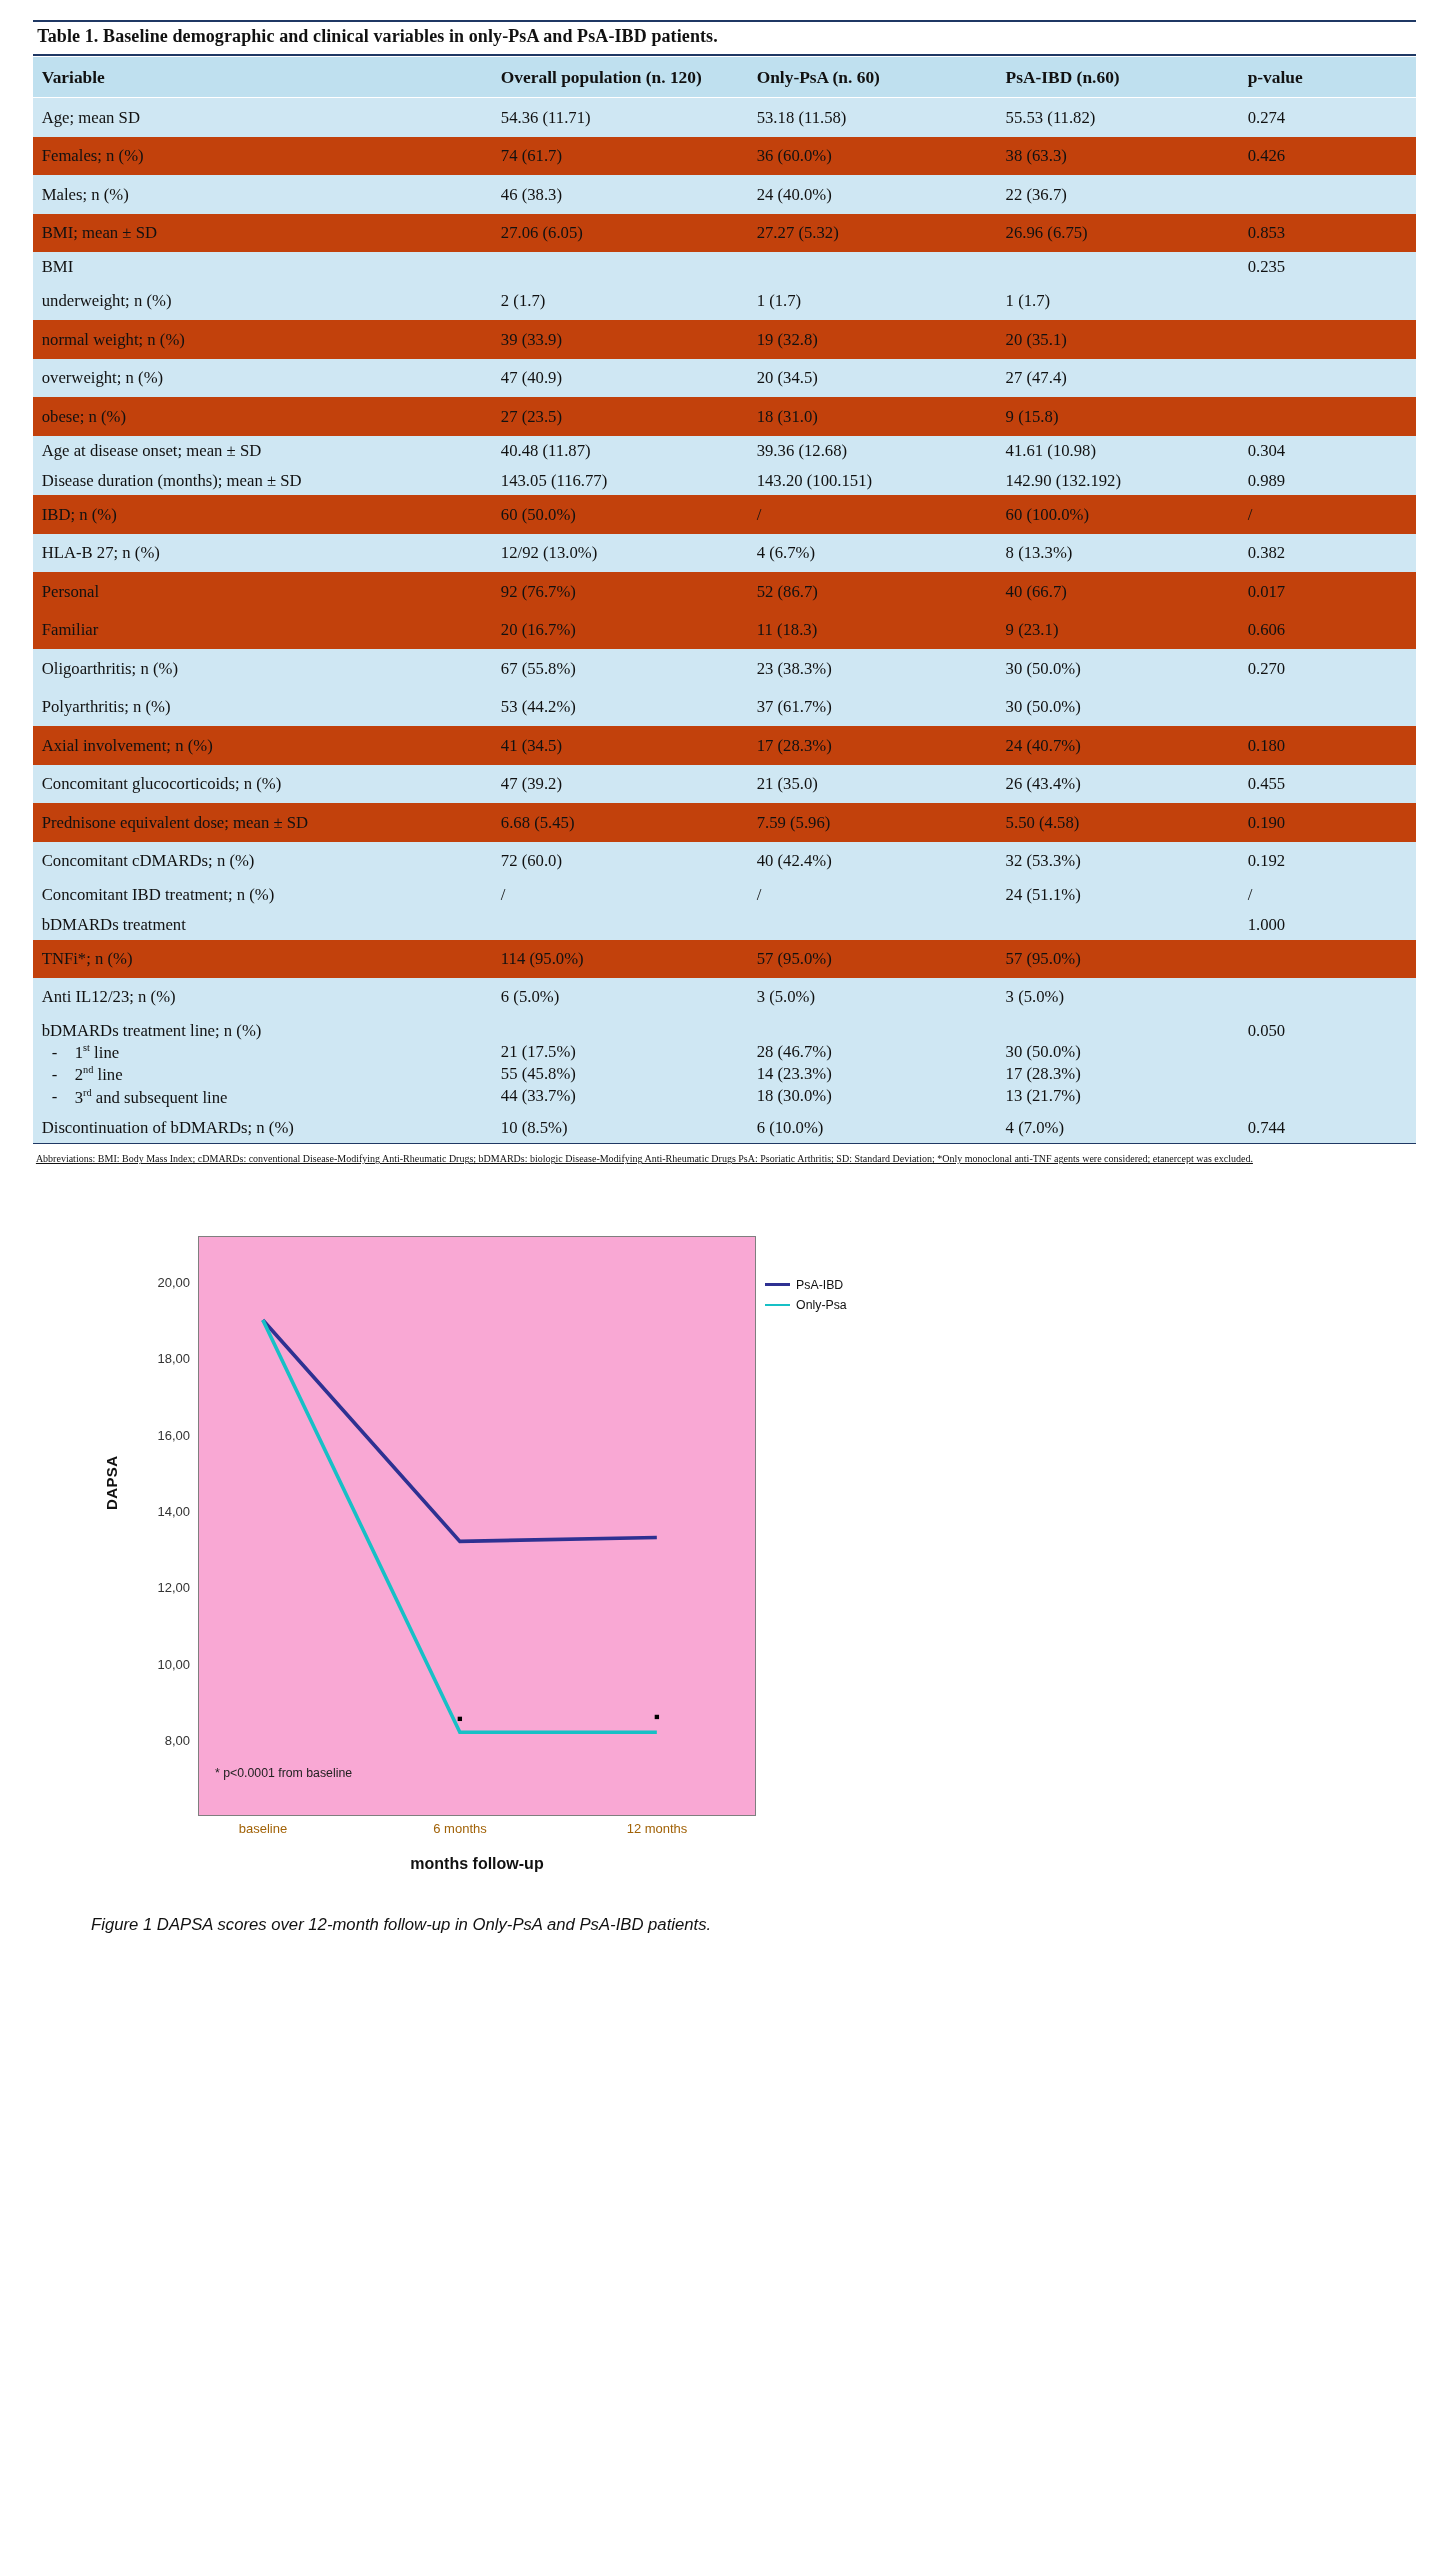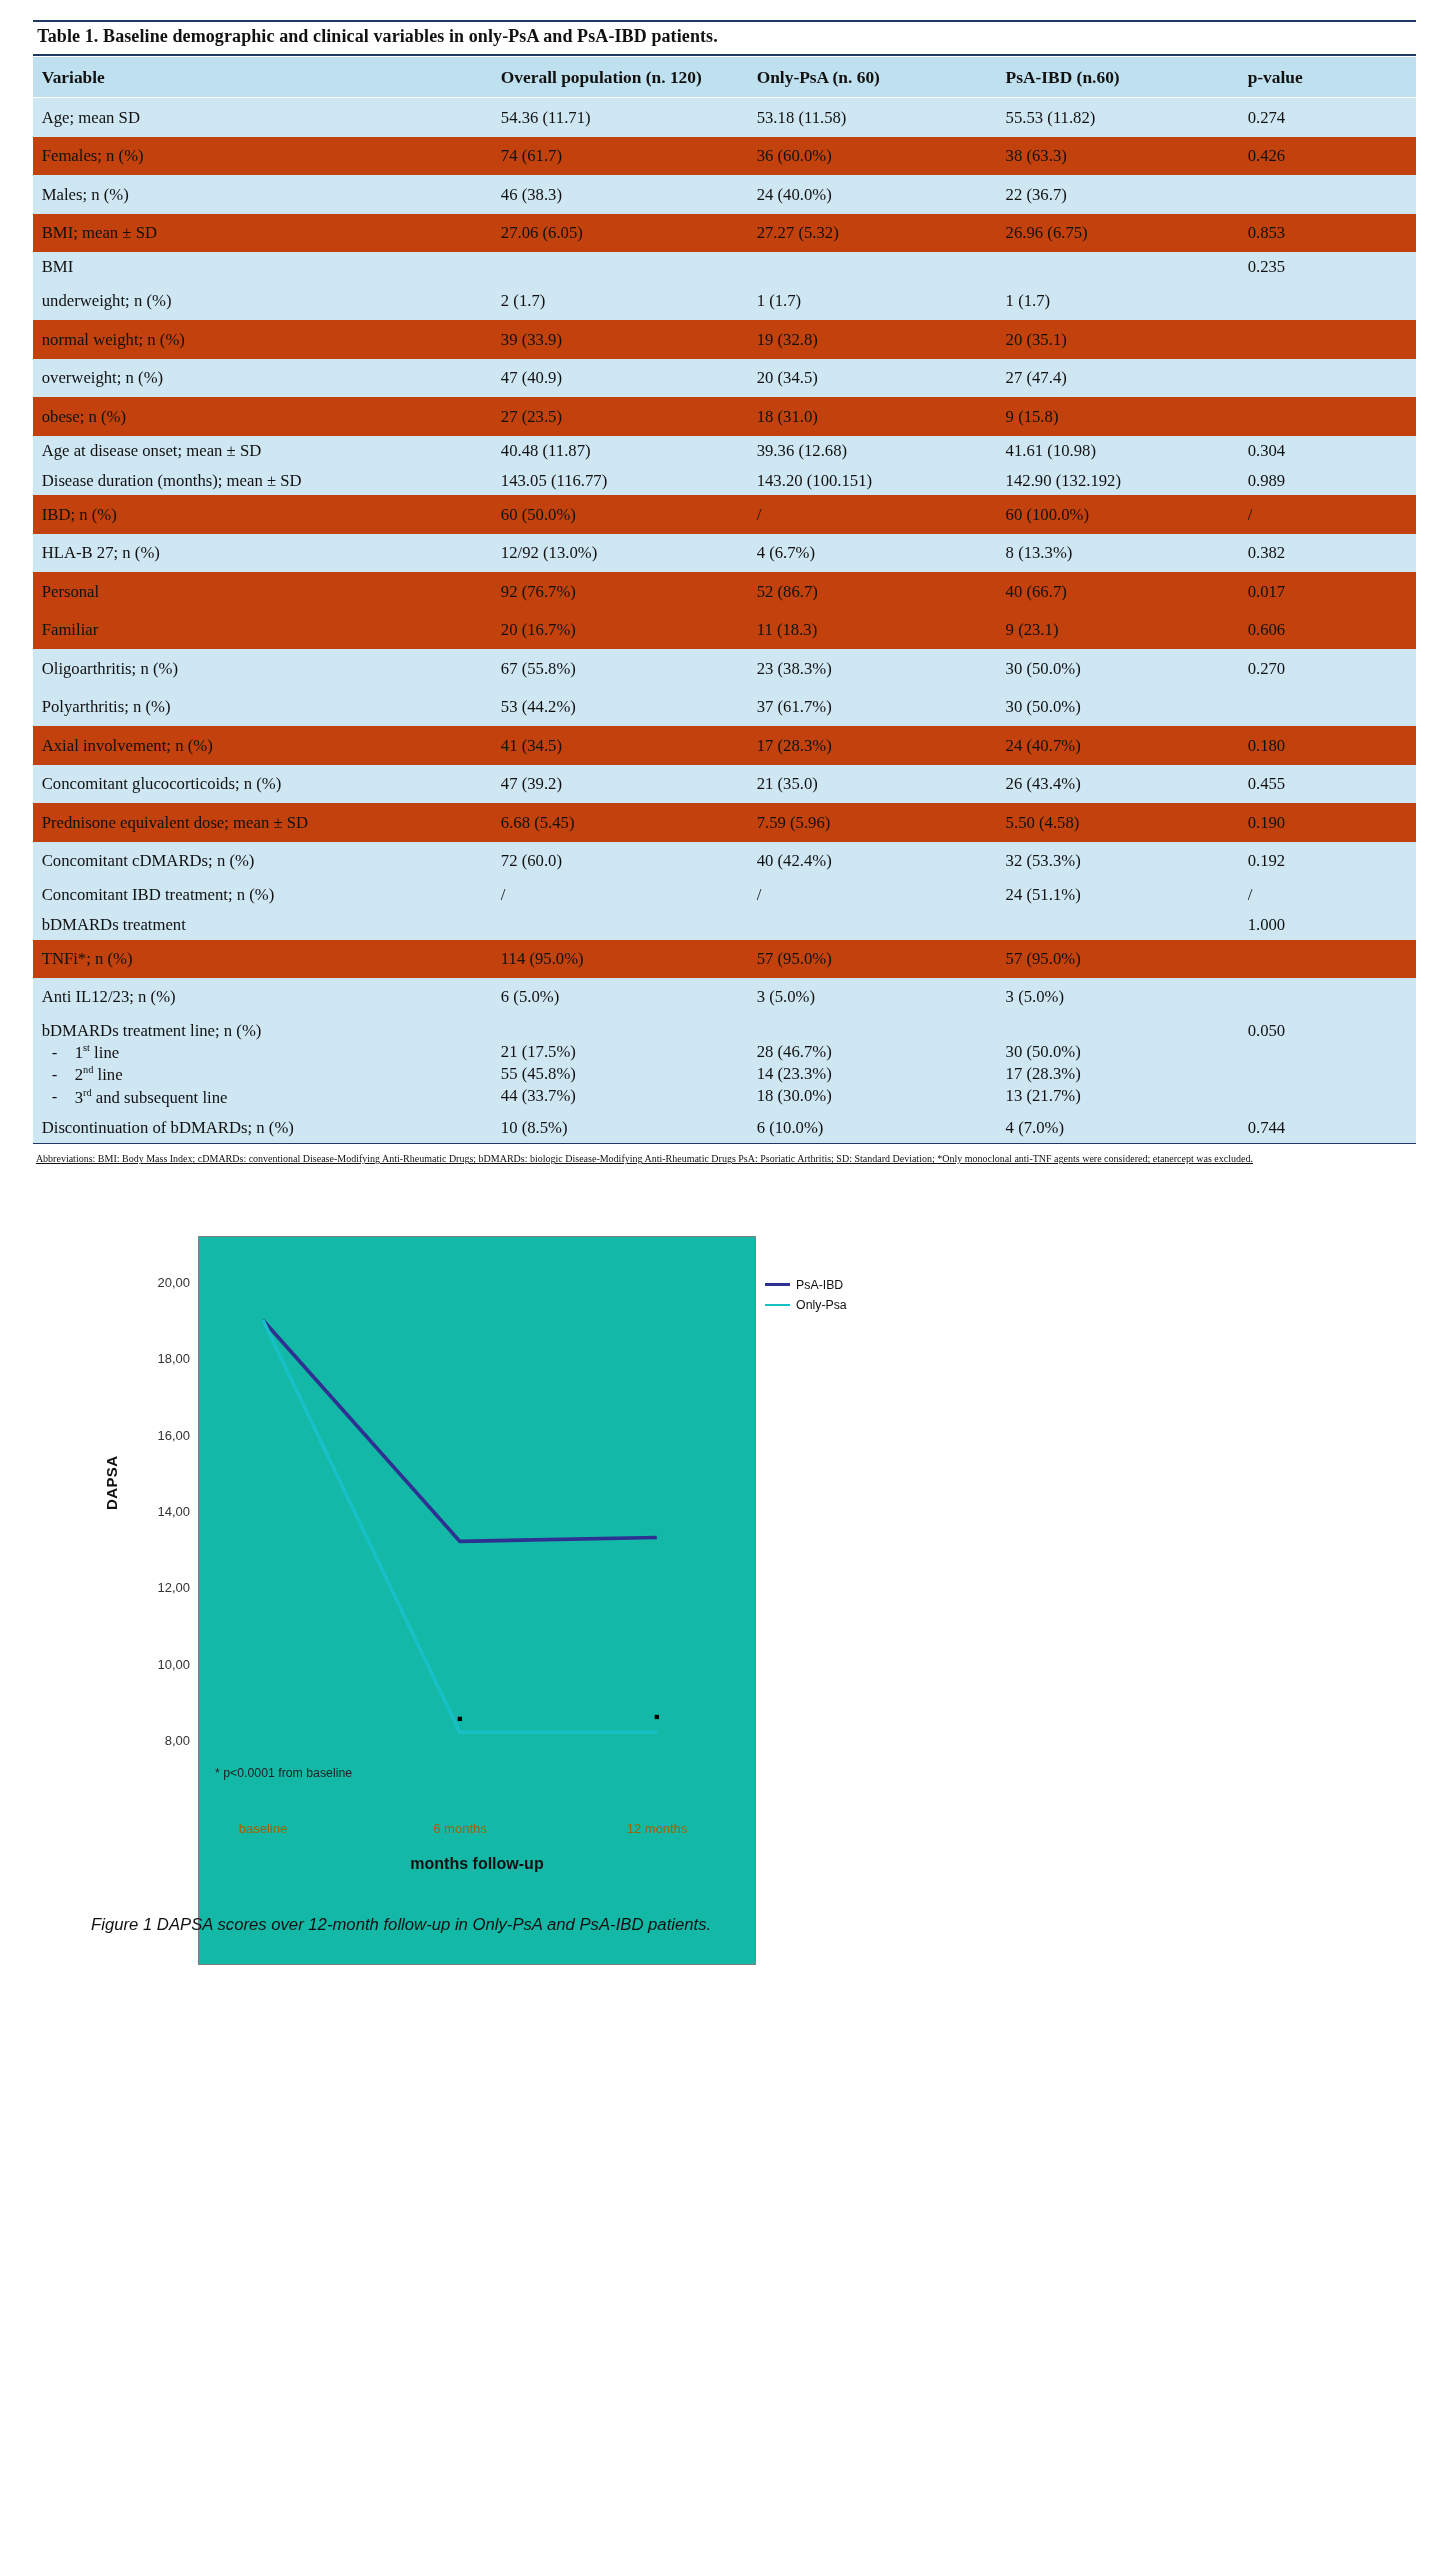--- a/index.html
+++ b/index.html
@@ -92,23 +92,23 @@
   .figure-wrap {
     margin-top: 54px;
     position: relative;
     height: 739px;
   }
   .chart-box {
     position: absolute;
     left: 165px;
     top: 16px;
     width: 558px;
-    height: 729px;
+    height: 580px;
     border: 1.4px solid #7f7f7f;
-    background: #14b8a6;
+    background: #f9a8d4;
     box-sizing: border-box;
   }
   .y-axis-label {
     position: absolute;
     left: 70px;
     top: 290px;
     transform: rotate(-90deg);
     transform-origin: left top;
     font-family: "Liberation Sans", sans-serif;
     font-size: 15px;

